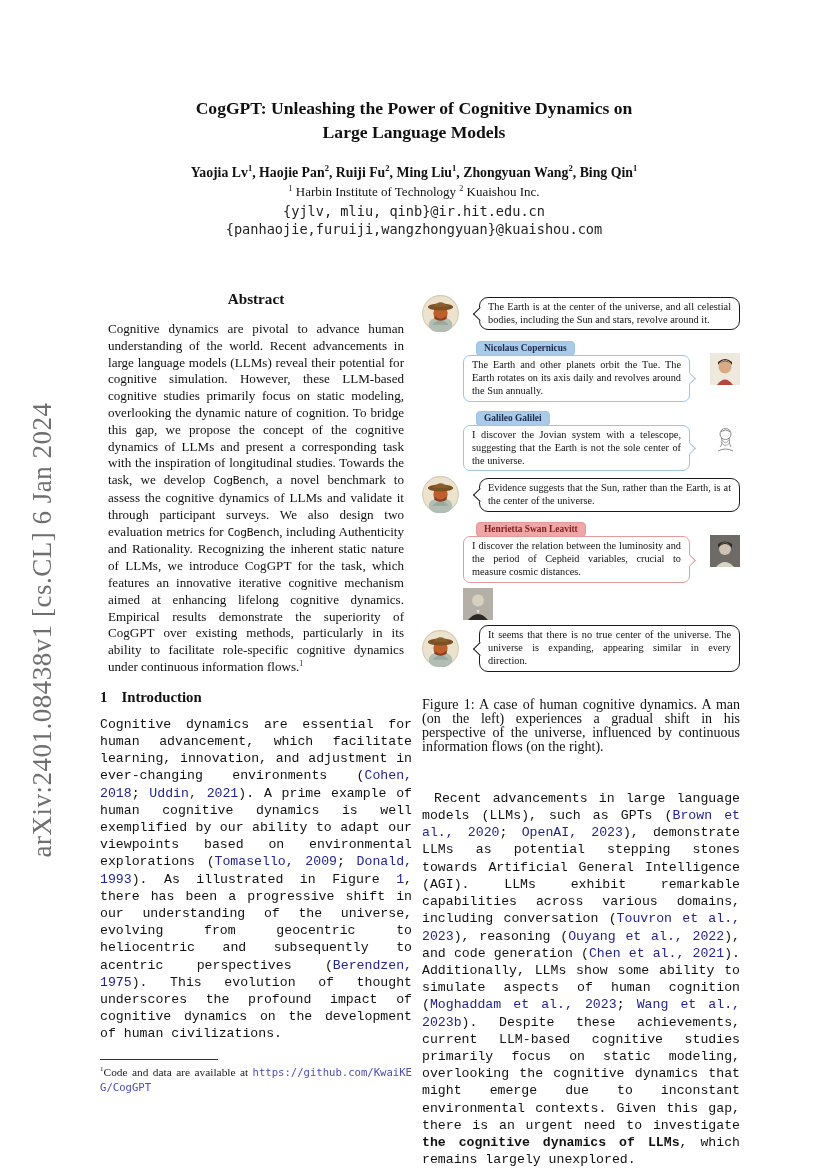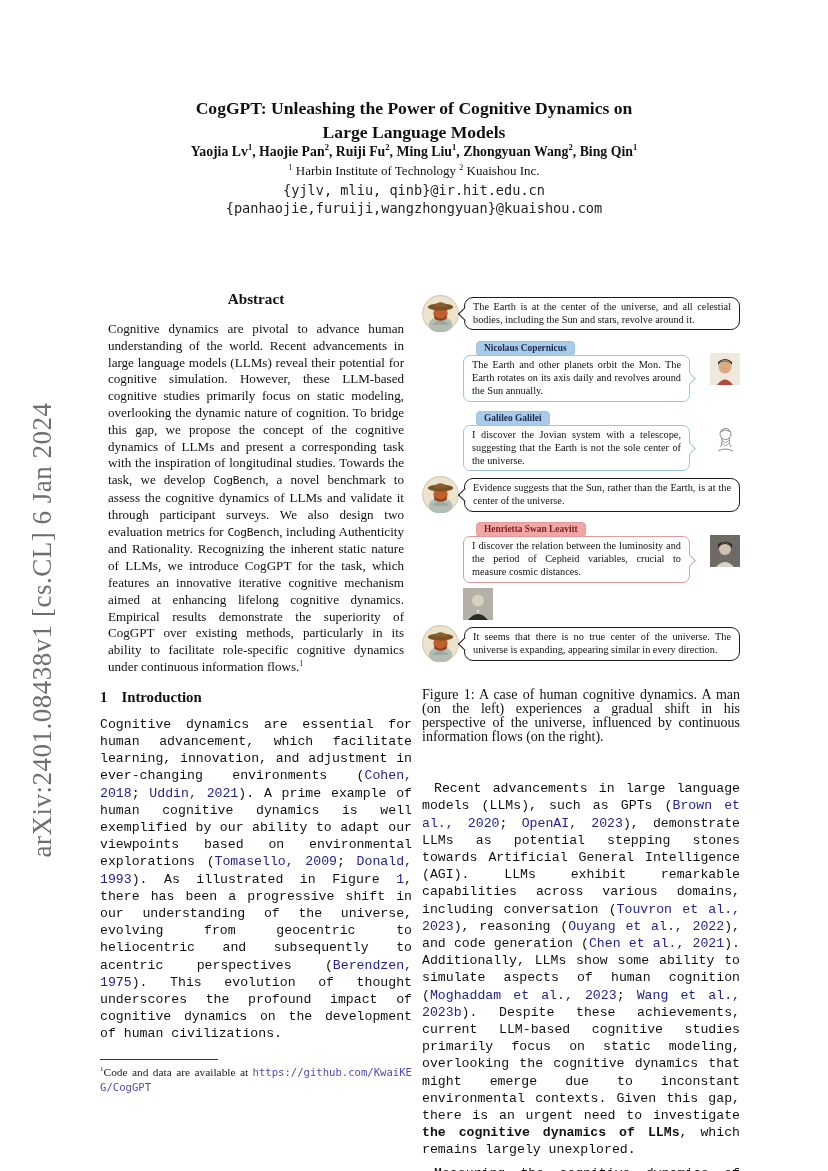--- a/index.html
+++ b/index.html
@@ -12,21 +12,21 @@
   
   .arxiv-strip {
     position:absolute; left:-268px; top:613px; width:620px; height:34px;
     transform:rotate(-90deg);
     display:flex; align-items:center; justify-content:center;
     font-size:27px; color:#6f6f6f; letter-spacing:0.5px; white-space:nowrap;
   }
   
   .header { position:absolute; top:96px; left:0; width:828px; text-align:center; }
   .title { font-size:17.6px; font-weight:bold; line-height:24px; }
-  .authors { font-size:13.8px; font-weight:bold; }
+  .authors { margin-top:21px; font-size:13.8px; font-weight:bold; }
   .affiliation { margin-top:3px; font-size:13px; }
   .emails { margin-top:2px; font-family:"DejaVu Sans Mono", monospace; font-size:13.6px; line-height:18px; color:#222; }
   
   .col-left  { position:absolute; left:100px; top:290px; width:312px; }
   .col-right { position:absolute; left:422px; top:293px; width:318px; }
   .abstract-heading { text-align:center; font-size:15.2px; font-weight:bold; margin-bottom:13px; }
   .abstract-body {
     padding:0 8px; font-size:13.1px; line-height:16.8px;
     text-align:justify;
   }
@@ -39,21 +39,21 @@
   .seg-code { font-family:"DejaVu Sans Mono", monospace; font-size:0.86em; letter-spacing:-0.3px; }
   .seg-sup { vertical-align:super; font-size:0.62em; line-height:0; }
   .seg-suplink { vertical-align:super; font-size:0.62em; line-height:0; color:#23238f; }
   .seg-fnurl { font-family:"DejaVu Sans Mono", monospace; font-size:0.93em; color:#4d4db5; word-break:break-all; }
   
   .footnote-rule { margin-top:16px; width:118px; border-top:1.1px solid #333; }
   .footnote { margin-top:5px; font-size:11.4px; line-height:15px; text-align:justify; color:#1a1a1a; }
   
   .figure-box { width:318px; }
   .fig-row { display:flex; align-items:center; margin-bottom:5px; }
-  .fig-row.user { gap:5px; margin-top:2px;justify-content:space-between; }
+  .fig-row.user { gap:20px; margin-top:2px;justify-content:space-between; }
   .fig-row.agent { padding-left:41px; gap:20px; }
   .fig-row.blue   { --bc:#9fc3e4; --lbg:#a9cbe9; --ltx:#1c2a50; }
   .fig-row.red    { --bc:#e59a9a; --lbg:#f0a6a6; --ltx:#7c1f1f; }
   .fig-row.purple { --bc:#aca4dd; --lbg:#b8afe5; --ltx:#2e2e57; }
   .avatar { width:37px; height:37px; flex:none; }
   .avatar svg { width:100%; height:100%; display:block; }
   .portrait { width:30px; height:32px; flex:none; overflow:hidden; }
   .portrait svg { width:100%; height:100%; display:block; }
   .bubble { position:relative; background:#fff; }
   .user-bubble {
@@ -127,21 +127,21 @@
     <ellipse cx="18" cy="11.7" rx="12.3" ry="3.4" fill="#7a5224"></ellipse>
     <path d="M10.5 11.5 Q18 2.5 25.5 11.5 Z" fill="#8a5f2c"></path>
   </svg>
             </div>
             <div class="bubble user-bubble">
               <div class="bubble-text">The Earth is at the center of the universe, and all celestial bodies, including the Sun and stars, revolve around it.</div>
             </div>
           </div>
           <div class="fig-row agent blue">
             <div class="agent-block"><div class="scientist-label">Nicolaus Copernicus</div><div class="bubble agent-bubble">
-                <div class="bubble-text">The Earth and other planets orbit the Mon. The Earth rotates on its axis daily and revolves around the Sun annually.</div>
+                <div class="bubble-text">The Earth and other planets orbit the Tue. The Earth rotates on its axis daily and revolves around the Sun annually.</div>
               </div></div>
             <div class="portrait">
               <svg viewBox="0 0 30 32" xmlns="http://www.w3.org/2000/svg">
     <rect width="30" height="32" fill="#efe9dd"></rect>
     <circle cx="15" cy="14" r="6.5" fill="#d9ab84"></circle>
     <path d="M8 12 Q15 2 22 12 L22 9 Q15 3 8 9 Z" fill="#3a2a1a"></path>
     <path d="M8.2 12 Q15 4.5 21.8 12 Q18 7.5 15 7.5 Q12 7.5 8.2 12 Z" fill="#3a2a1a"></path>
     <path d="M7 32 Q15 21 23 32 Z" fill="#b5483c"></path>
   </svg>
             </div>

